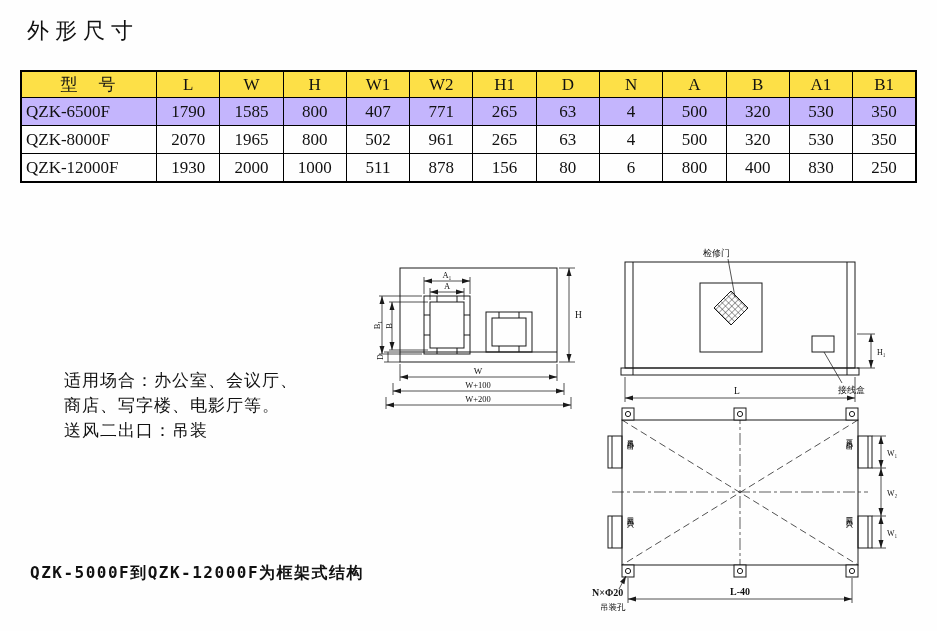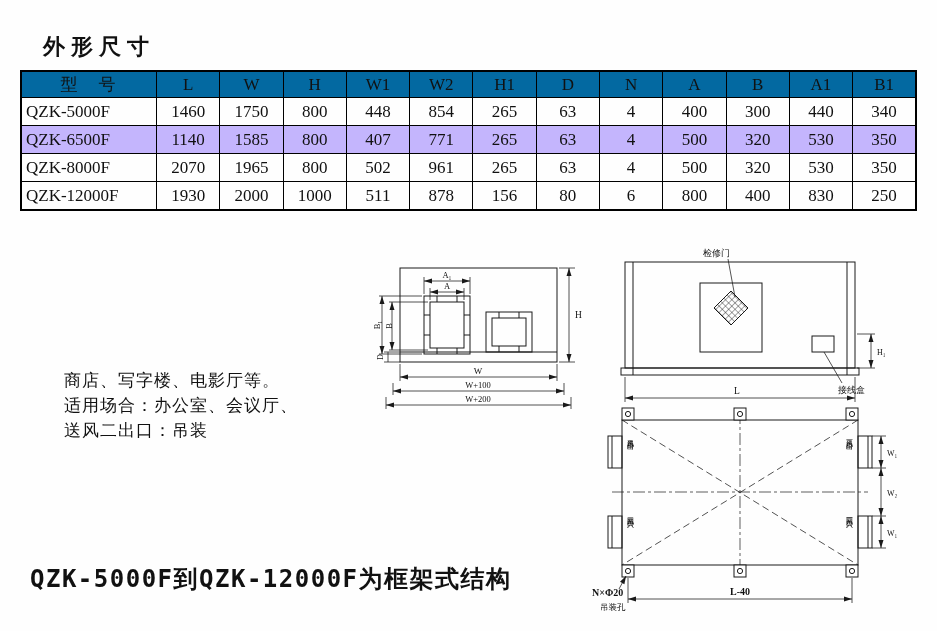--- a/index.html
+++ b/index.html
@@ -2,44 +2,44 @@
 <html><head>
 <meta charset="utf-8">
 <style>
   html,body { margin:0; padding:0; background:#e8e8e8; }
   .page {
     position:relative; width:937px; height:631px; background:#fefefe;
     font-family:"Liberation Serif", serif; color:#111; overflow:hidden;
     margin:0 auto;
   }
   .title {
-    position:absolute; left:27px; top:16px; margin:16px;
-    font-size:22px; font-weight:bold; letter-spacing:6px;
+    position:absolute; left:27px; top:16px; margin:0;
+    font-size:22px; font-weight:normal; letter-spacing:6px;
     font-family:"Liberation Serif", serif;
   }
   table.dims {
     position:absolute; left:20px; top:70px; width:897px;
     border-collapse:collapse; table-layout:fixed;
     border:2px solid #000; font-size:17px;
   }
   table.dims th, table.dims td {
     border:1px solid #000; text-align:center; padding:0; height:27px;
     font-weight:normal; overflow:hidden; white-space:nowrap;
   }
-  table.dims th { background:#0369a1; height:25px; }
+  table.dims th { background:#fde047; height:25px; }
   table.dims td.model { text-align:left; padding-left:4px; width:134px; }
   table.dims th:first-child { width:134px; letter-spacing:2px; }
   table.dims tr.shaded td { background:#c4b5fd; }
   .info {
     position:absolute; left:64px; top:368px;
     font-size:17px; line-height:25px; letter-spacing:1px;
   }
   .structure-note {
     position:absolute; left:30px; top:563px;
-    font-size:24px; font-weight:bold; letter-spacing:1.5px;
+    font-size:16px; font-weight:bold; letter-spacing:1.5px;
     font-family:"DejaVu Sans Mono", monospace;
   }
   svg.drawings { position:absolute; left:0; top:0; pointer-events:none; }
   .dw line, .dw rect, .dw polygon, .dw circle, .dw path { stroke:#1a1a1a; fill:none; stroke-width:1; }
   .dw .ext, .dw .dim, .dw .ldr { stroke-width:0.75; }
   .dw .dash { stroke-dasharray:7 4; stroke-width:0.75; }
   .dw .cl   { stroke-dasharray:12 3 3 3; stroke-width:0.7; }
   .dw .foot { fill:#fff; }
   .dw .hatched { fill:url(#xhatch); }
   .dw text { stroke:none; fill:#111; font-family:"Liberation Serif", serif; }
@@ -74,38 +74,23 @@
           <th>H1</th>
           <th>D</th>
           <th>N</th>
           <th>A</th>
           <th>B</th>
           <th>A1</th>
           <th>B1</th>
         </tr>
     </thead>
     <tbody>
-        <tr>
-          <td class="model">QZK-5000F</td>
-          <td>1460</td>
-          <td>1750</td>
-          <td>800</td>
-          <td>448</td>
-          <td>854</td>
-          <td>265</td>
-          <td>63</td>
-          <td>4</td>
-          <td>400</td>
-          <td>300</td>
-          <td>440</td>
-          <td>340</td>
-        </tr>
         <tr class="shaded">
           <td class="model">QZK-6500F</td>
-          <td>1140</td>
+          <td>1790</td>
           <td>1585</td>
           <td>800</td>
           <td>407</td>
           <td>771</td>
           <td>265</td>
           <td>63</td>
           <td>4</td>
           <td>500</td>
           <td>320</td>
           <td>530</td>
@@ -138,22 +123,22 @@
           <td>6</td>
           <td>800</td>
           <td>400</td>
           <td>830</td>
           <td>250</td>
         </tr>
       </tbody>
   </table>
 
   <div class="info">
+    <div>适用场合：办公室、会议厅、</div>
     <div>商店、写字楼、电影厅等。</div>
-    <div>适用场合：办公室、会议厅、</div>
     <div>送风二出口：吊装</div>
   </div>
 
   <div class="structure-note">QZK-5000F到QZK-12000F为框架式结构</div>
 
   <svg class="drawings" width="937" height="631" viewBox="0 0 937 631">
     <defs>
       <marker id="arr" markerUnits="userSpaceOnUse" markerWidth="9" markerHeight="7" refX="8.5" refY="3" orient="auto-start-reverse">
         <path d="M0.5,0.5 L8.5,3 L0.5,5.5 Z" style="fill:#1a1a1a;stroke:none"></path>
       </marker>

